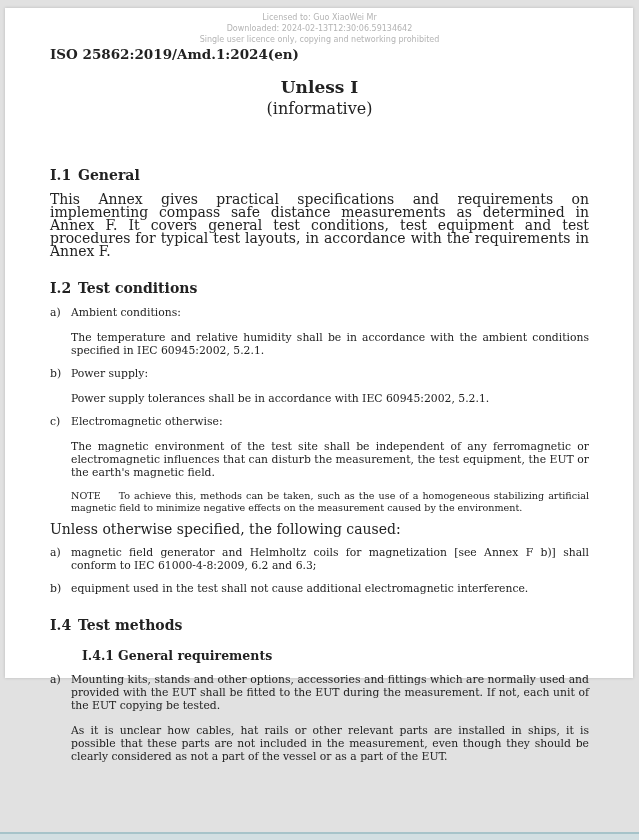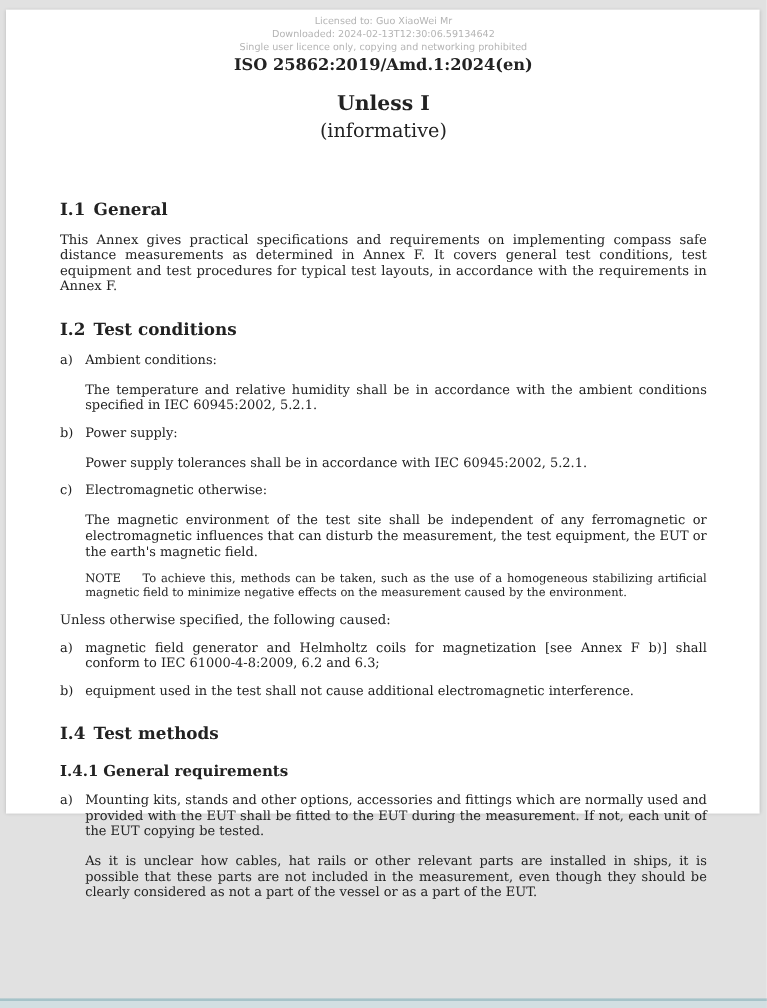--- a/index.html
+++ b/index.html
@@ -27,38 +27,38 @@
     background: linear-gradient(to bottom, #a6c3c9 0px, #a6c3c9 2px, #d2dfe2 2px, #d2dfe2 8px);
   }
   .license {
     text-align: center;
     font-family: "DejaVu Sans", sans-serif;
     font-size: 8px;
     line-height: 11px;
     color: #b4b4b4;
   }
   .docref {
-    text-align: center;
+    text-align: left;
     font-size: 13.5px;
     font-weight: bold;
     margin-top: 1px;
   }
   .annex-label  { text-align: center; font-size: 17px; font-weight: bold; margin-top: 15px; }
   .annex-type   { text-align: center; font-size: 16px; margin-top: 2px; }
   .annex-title  { text-align: center; font-size: 18px; font-weight: bold; margin-top: 21px; }
 
   .h2 { font-size: 14px; font-weight: bold; line-height: 16px; }
   .h2 .num { display: inline-block; min-width: 28px; }
   .h3 { font-size: 12.5px; font-weight: bold; line-height: 15px; margin-top: 15px; }
-  .h3 .num { display: inline-block; min-width: 36px; }
+  .h3 .num { display: inline-block; min-width: 36px; margin-left: 32px; }
   .mt-big   { margin-top: 49px; }
   .mt-sec   { margin-top: 22px; }
 
   .para {
-    font-size: 11px;
+    font-size: 14px;
     line-height: 13px;
     text-align: justify;
     margin-top: 10px;
   }
   .li {
     display: flex;
     margin-top: 10px;
     font-size: 10.8px;
     line-height: 13px;
   }

